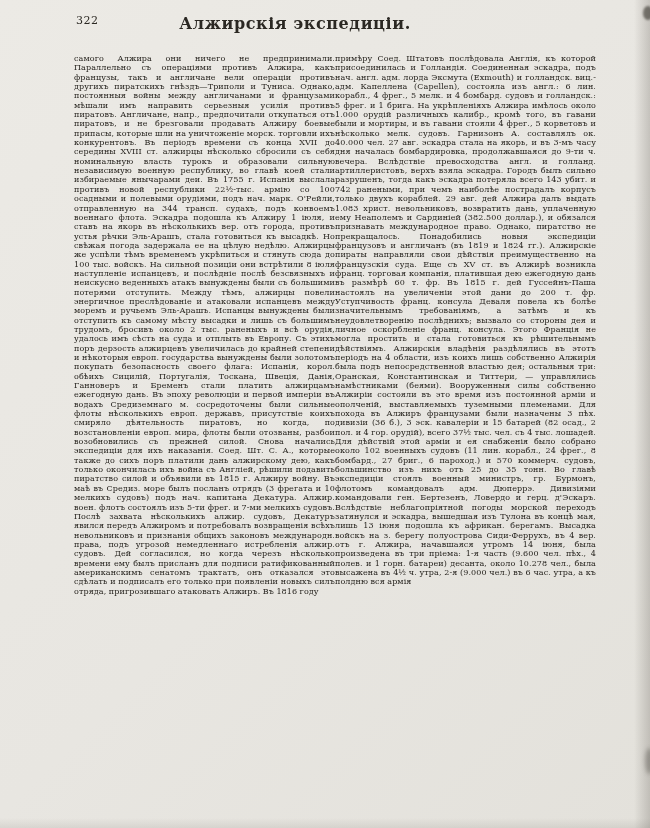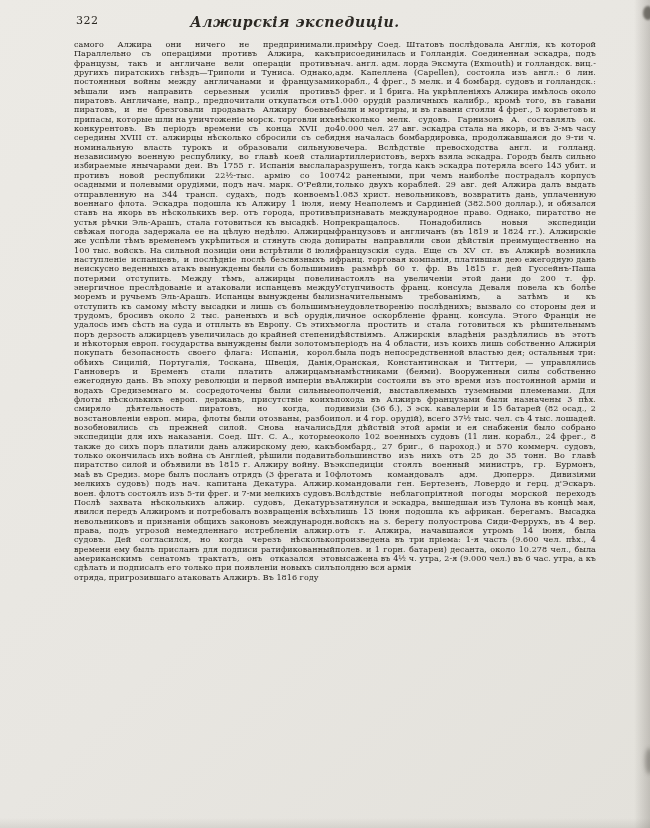--- a/index.html
+++ b/index.html
@@ -47,41 +47,40 @@
     position: absolute;
     bottom: 54px; right: -4px;
     width: 9px; height: 26px;
     border-radius: 50%;
     background: rgba(40,36,30,0.30);
     filter: blur(2px);
   }
   .page-header {
     position: relative;
     height: 16px;
-    margin-bottom: 10px;
+    margin-bottom: 24px;
     color: #2b2823;
   }
   .page-number {
     position: absolute;
     left: 2px;
     top: 0;
     font-size: 11px;
     letter-spacing: 0.5px;
   }
   .page-title {
     position: absolute;
     left: 0;
     right: 80px;
     top: 0;
     text-align: center;
-    font-size: 14px;
+    font-size: 16px;
     font-weight: bold;
     letter-spacing: 0.6px;
     white-space: nowrap;
-    font-style: italic;
   }
   .columns {
     display: flex;
     gap: 0;
     height: 772px;
     overflow: hidden;
   }
   .col {
     flex: 1 1 0;
     min-width: 0;

